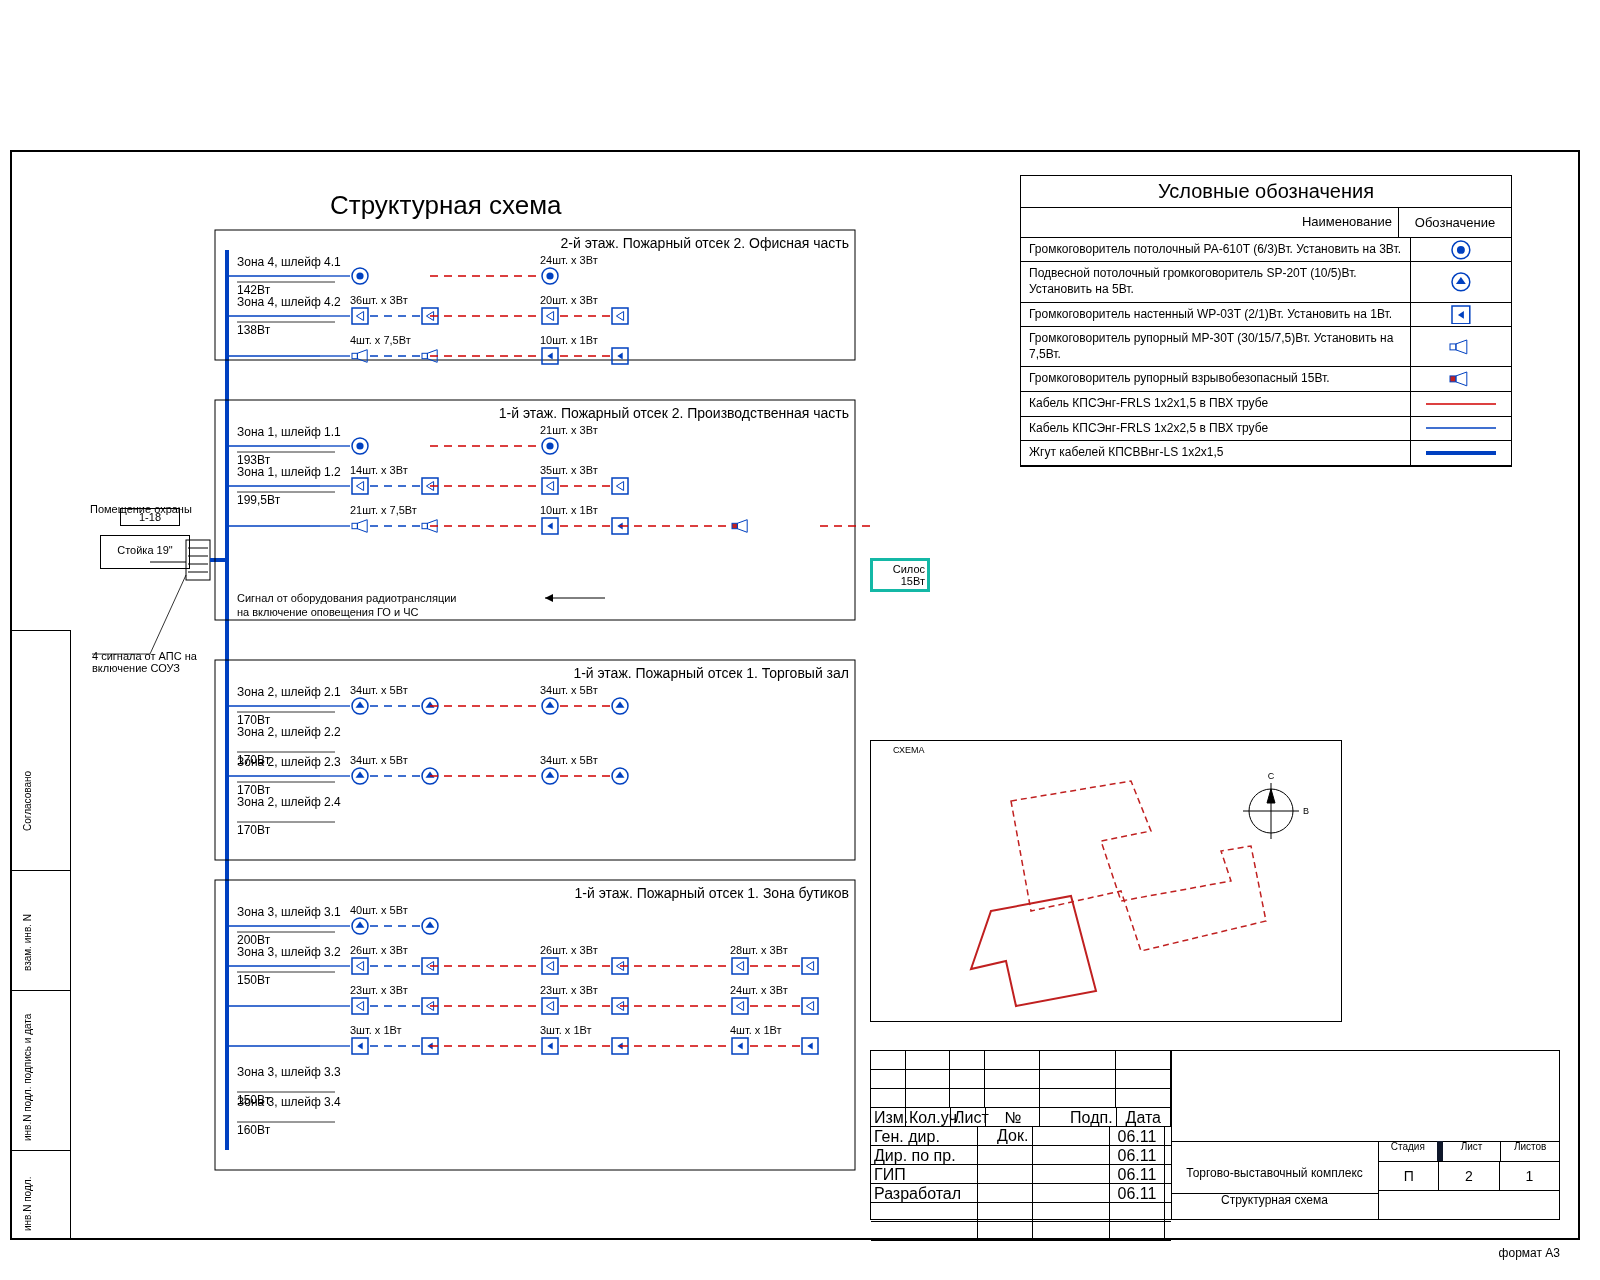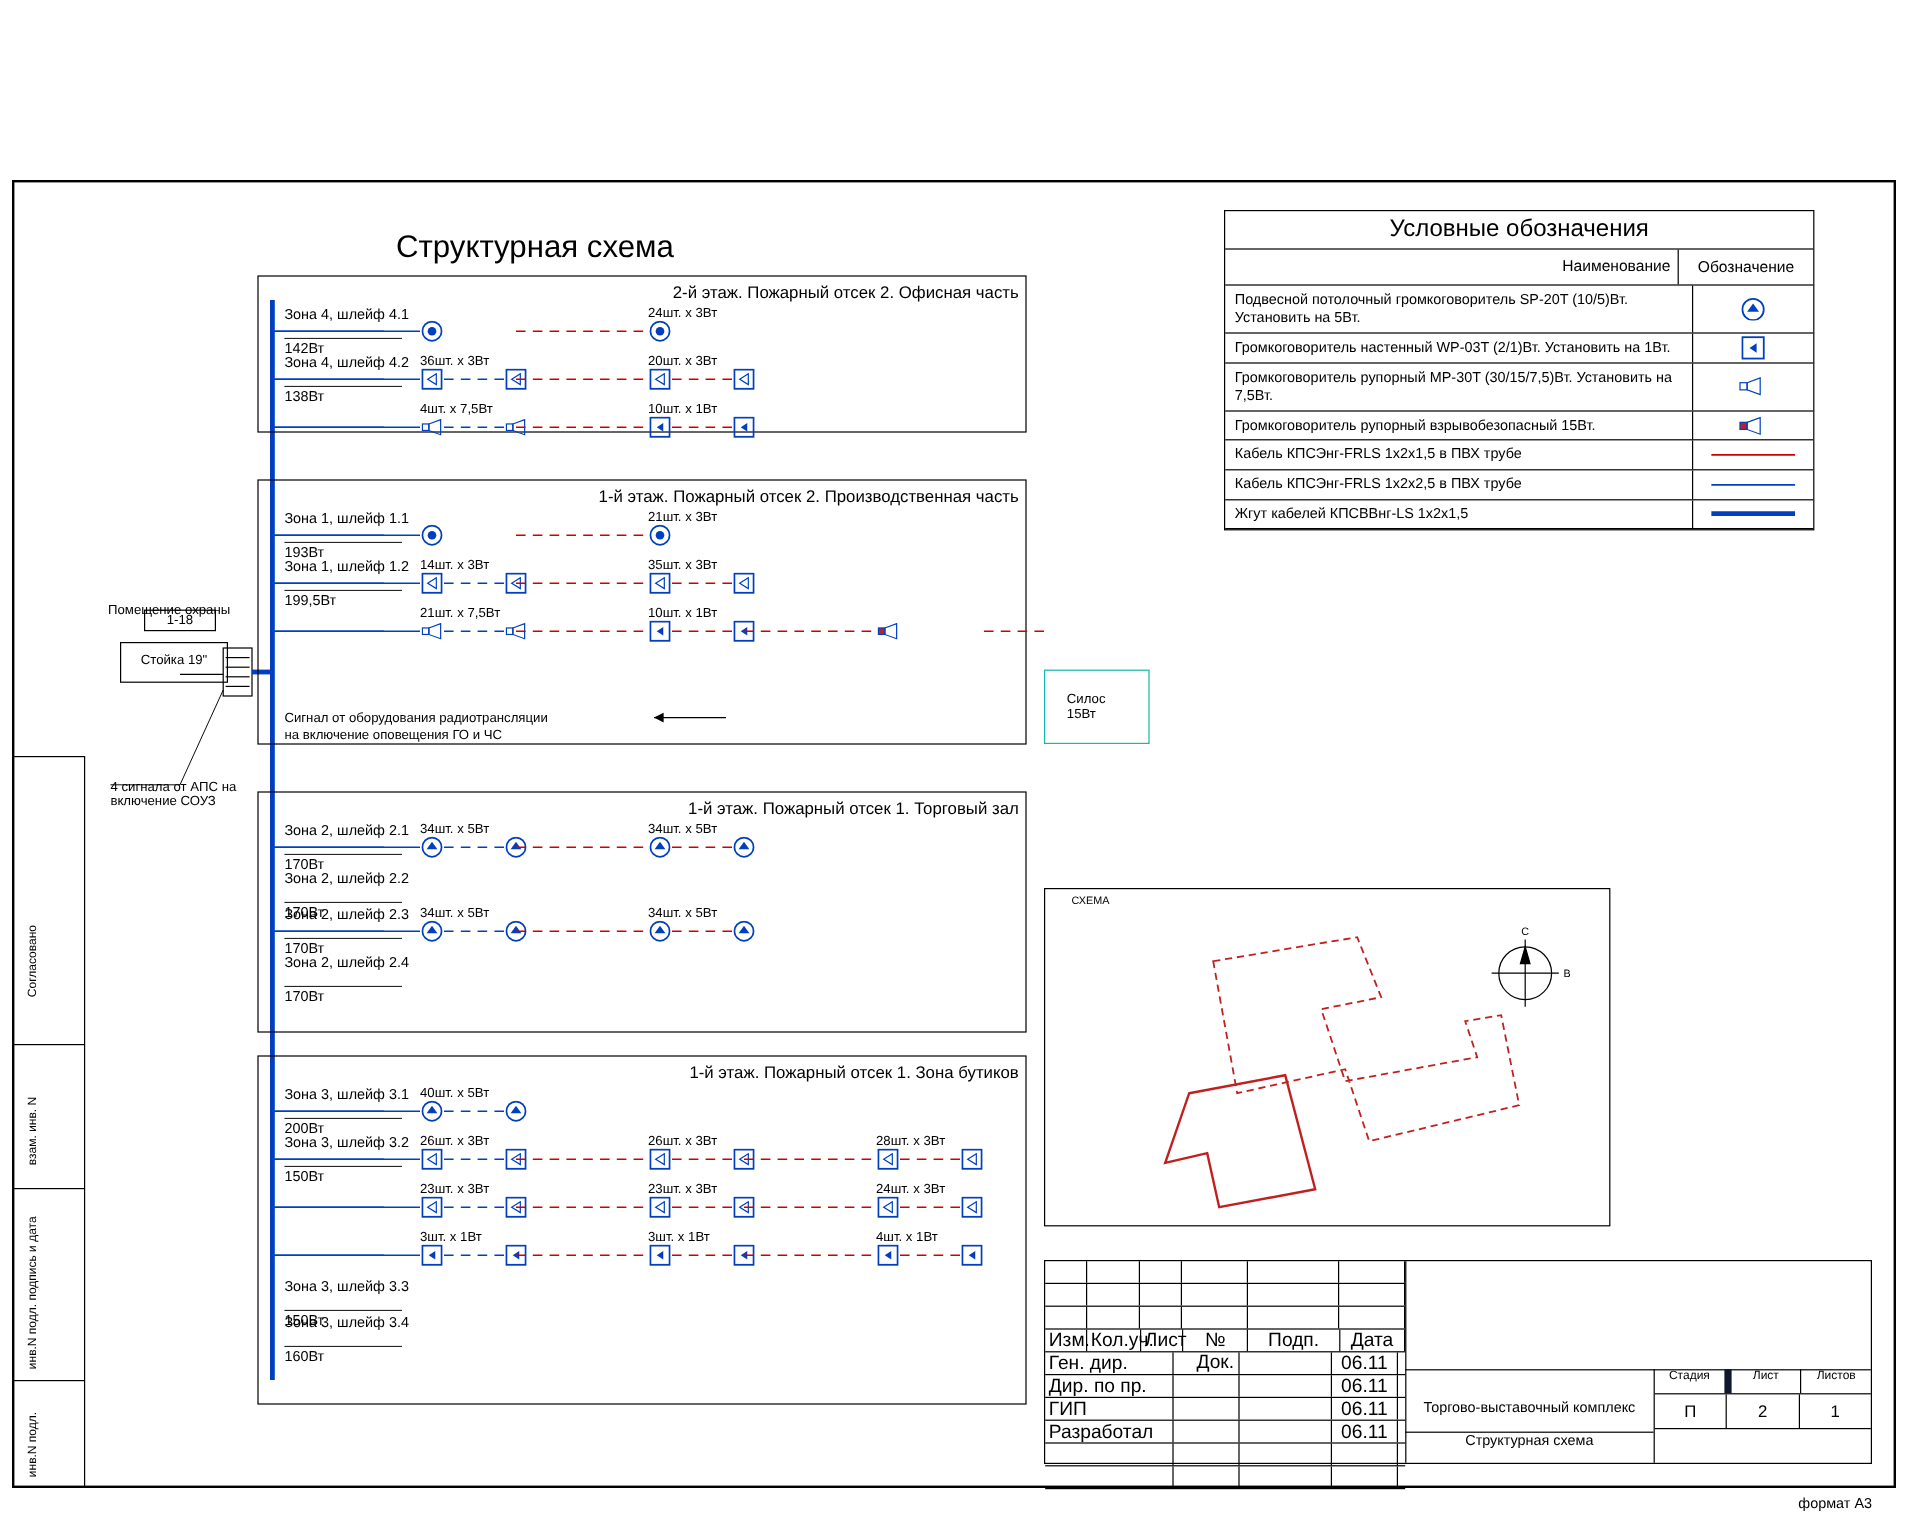--- a/index.html
+++ b/index.html
@@ -16,21 +16,21 @@
   .legend-sym{width:100px;display:flex;align-items:center;justify-content:center}
   .legend-head{display:flex;border-bottom:1px solid #000;font-weight:400;text-align:right}
   .legend-head .legend-name,.legend-head .legend-sym{padding:6px;font-size:13px}
   .guard-box{position:absolute;border:1px solid #000;font-size:11px;text-align:center;padding:2px 4px}
   .note{position:absolute;font-size:11px}
   .titleblock{position:absolute;border:1px solid #000;font-size:11px}
   .tb-row{display:flex;border-bottom:1px solid #000;height:18px}
   .tb-cell{border-right:1px solid #000;padding:1px 3px;font-size:16px}
   .mini-map{position:absolute;border:1px solid #000}
   .format{position:absolute;font-size:12px}
-  .silo-box{position:absolute;border:1px solid #14b8a6;font-size:11px;text-align:left;padding:18px}
+  .silo-box{position:absolute;border:3px solid #14b8a6;font-size:11px;text-align:right;padding:2px}
 </style>
 </head>
 <body>
 
 <div class="sheet">
   <div class="frame"></div>
   <div class="sideboxes">
     <div class="sidebox" style="top:0;height:240px">
         <span style="top:200px">Согласовано</span>
       </div>
@@ -47,20 +47,29 @@
 
   <div class="main-title" style="left:330px;top:190px">Структурная схема</div>
 
   <div class="legend" style="left:1020px;top:175px;width:490px">
     <div class="legend-title">Условные обозначения</div>
     <div class="legend-head">
       <div class="legend-name">Наименование</div>
       <div class="legend-sym" style="border-right:none">Обозначение</div>
     </div>
     <div id="legend-body">
+        <div class="legend-row">
+          <div class="legend-name">Громкоговоритель потолочный PA-610T (6/3)Вт. Установить на 3Вт.</div>
+  <div class="legend-sym">
+            <svg width="19.8" height="19.8">
+              <circle cx="9.9" cy="9.9" r="8.9" fill="none" stroke="#0040c0" stroke-width="1.5"></circle>
+              <circle cx="9.9" cy="9.9" r="3.96" fill="#0040c0"></circle>
+            </svg>
+          </div>
+        </div>
         <div class="legend-row">
           <div class="legend-name">Подвесной потолочный громкоговоритель SP-20T (10/5)Вт. Установить на 5Вт.</div>
   <div class="legend-sym">
             <svg width="19.8" height="19.8">
               <circle cx="9.9" cy="9.9" r="8.9" fill="none" stroke="#0040c0" stroke-width="1.5"></circle>
               <path d="M4.95 11.88 L9.9 4.95 L14.850000000000001 11.88 Z" fill="#0040c0"></path>
             </svg>
           </div>
         </div>
         <div class="legend-row">
@@ -610,21 +619,21 @@
           <div class="tb-cell" style="width:28px"></div>
           <div class="tb-cell" style="width:48px"></div>
           <div class="tb-cell" style="width:70px"></div>
           <div class="tb-cell" style="width:48px"></div>
         </div>
         <div class="tb-row">
           <div class="tb-cell" style="width:28px;text-align:center">Изм.</div>
           <div class="tb-cell" style="width:38px;text-align:center">Кол.уч.</div>
           <div class="tb-cell" style="width:28px;text-align:center">Лист</div>
           <div class="tb-cell" style="width:48px;text-align:center">№ Док.</div>
-          <div class="tb-cell" style="width:70px;text-align:center">Подп.</div>
+          <div class="tb-cell" style="width:70px;text-align:right">Подп.</div>
           <div class="tb-cell" style="width:48px;text-align:center">Дата</div>
         </div>
         <div class="tb-row">
           <div class="tb-cell" style="width:100px">Ген. дир.</div>
           <div class="tb-cell" style="width:48px"></div>
           <div class="tb-cell" style="width:70px"></div>
           <div class="tb-cell" style="width:48px;text-align:center">06.11</div>
         </div>
         <div class="tb-row">
           <div class="tb-cell" style="width:100px">Дир. по пр.</div>

